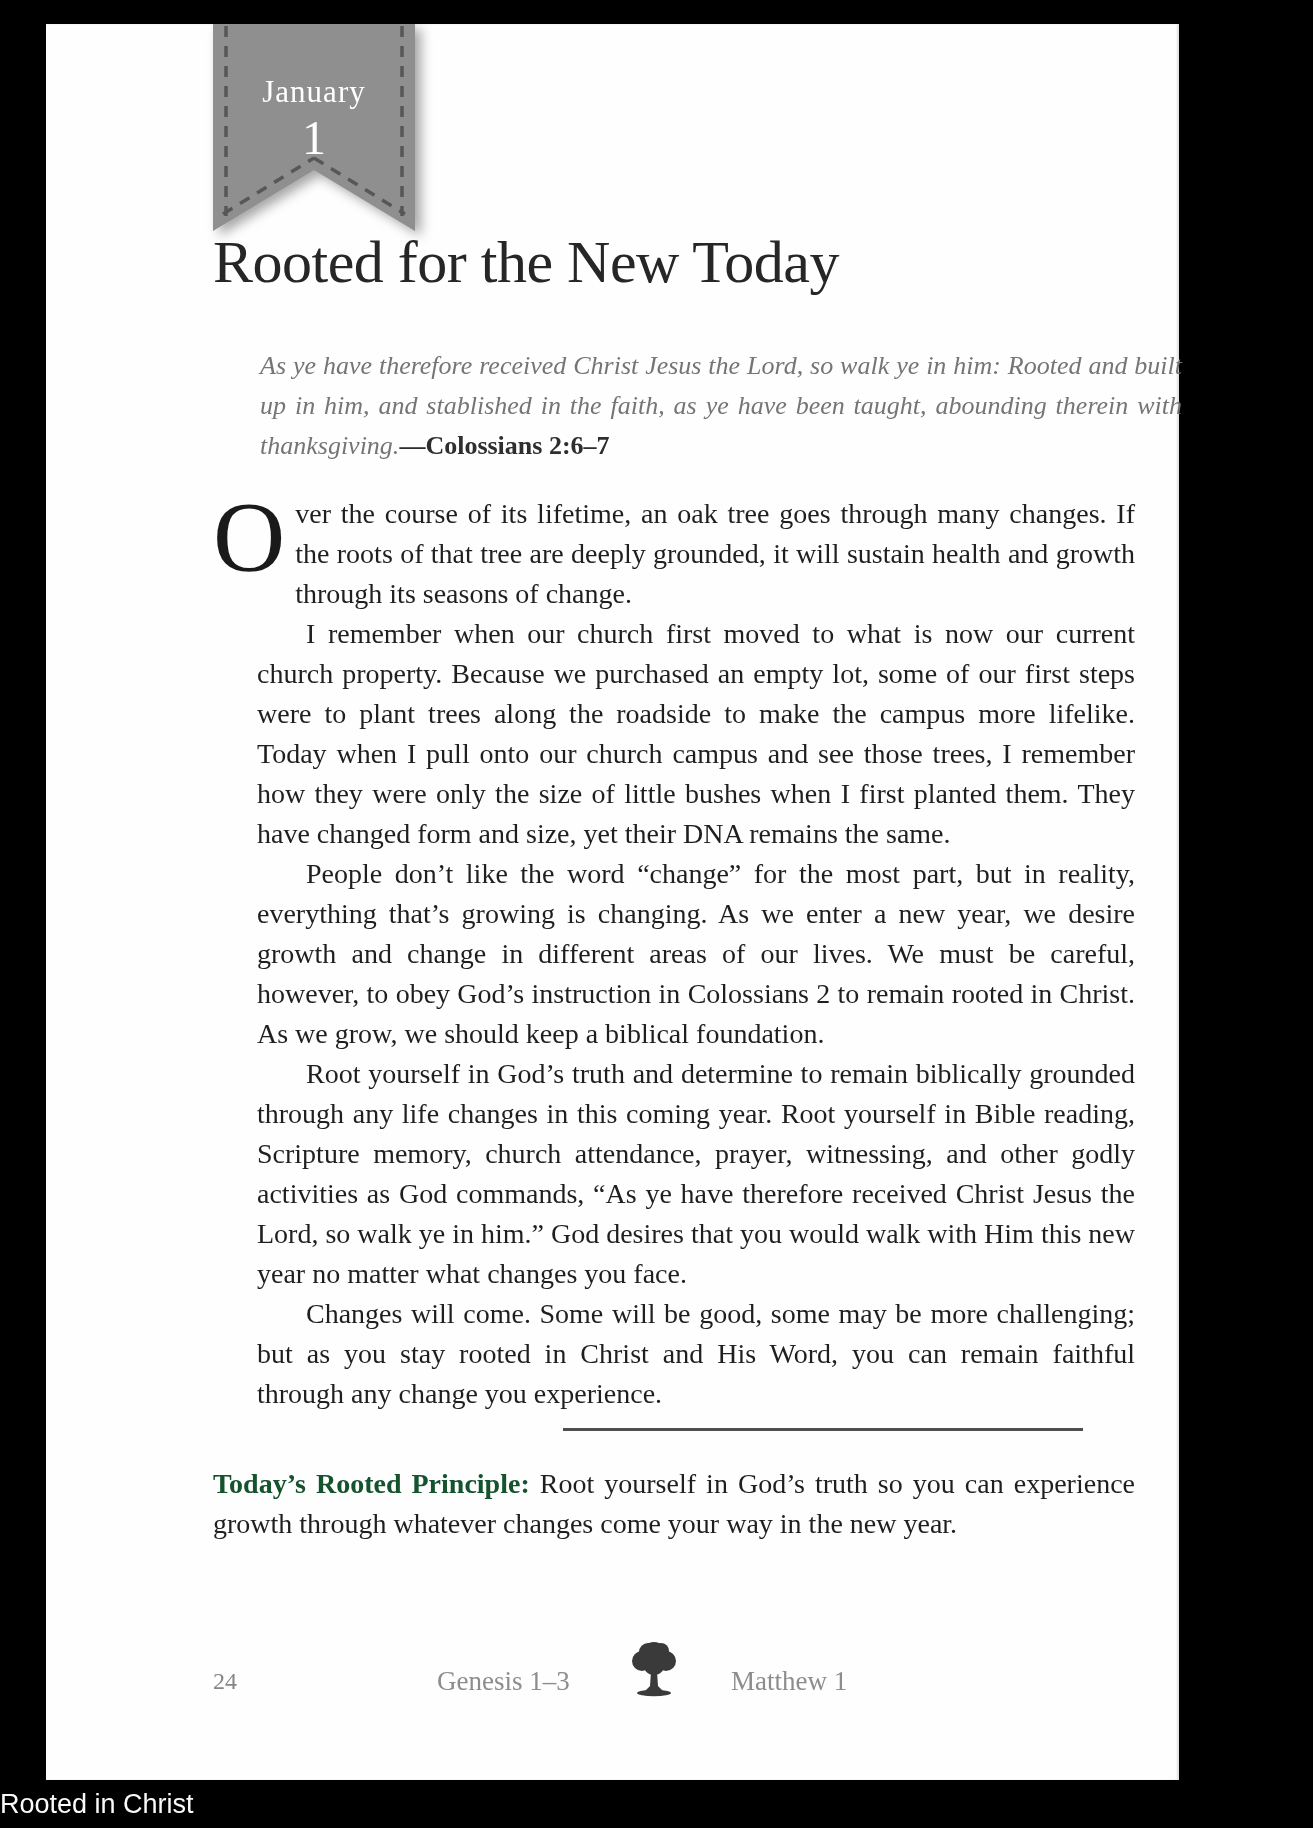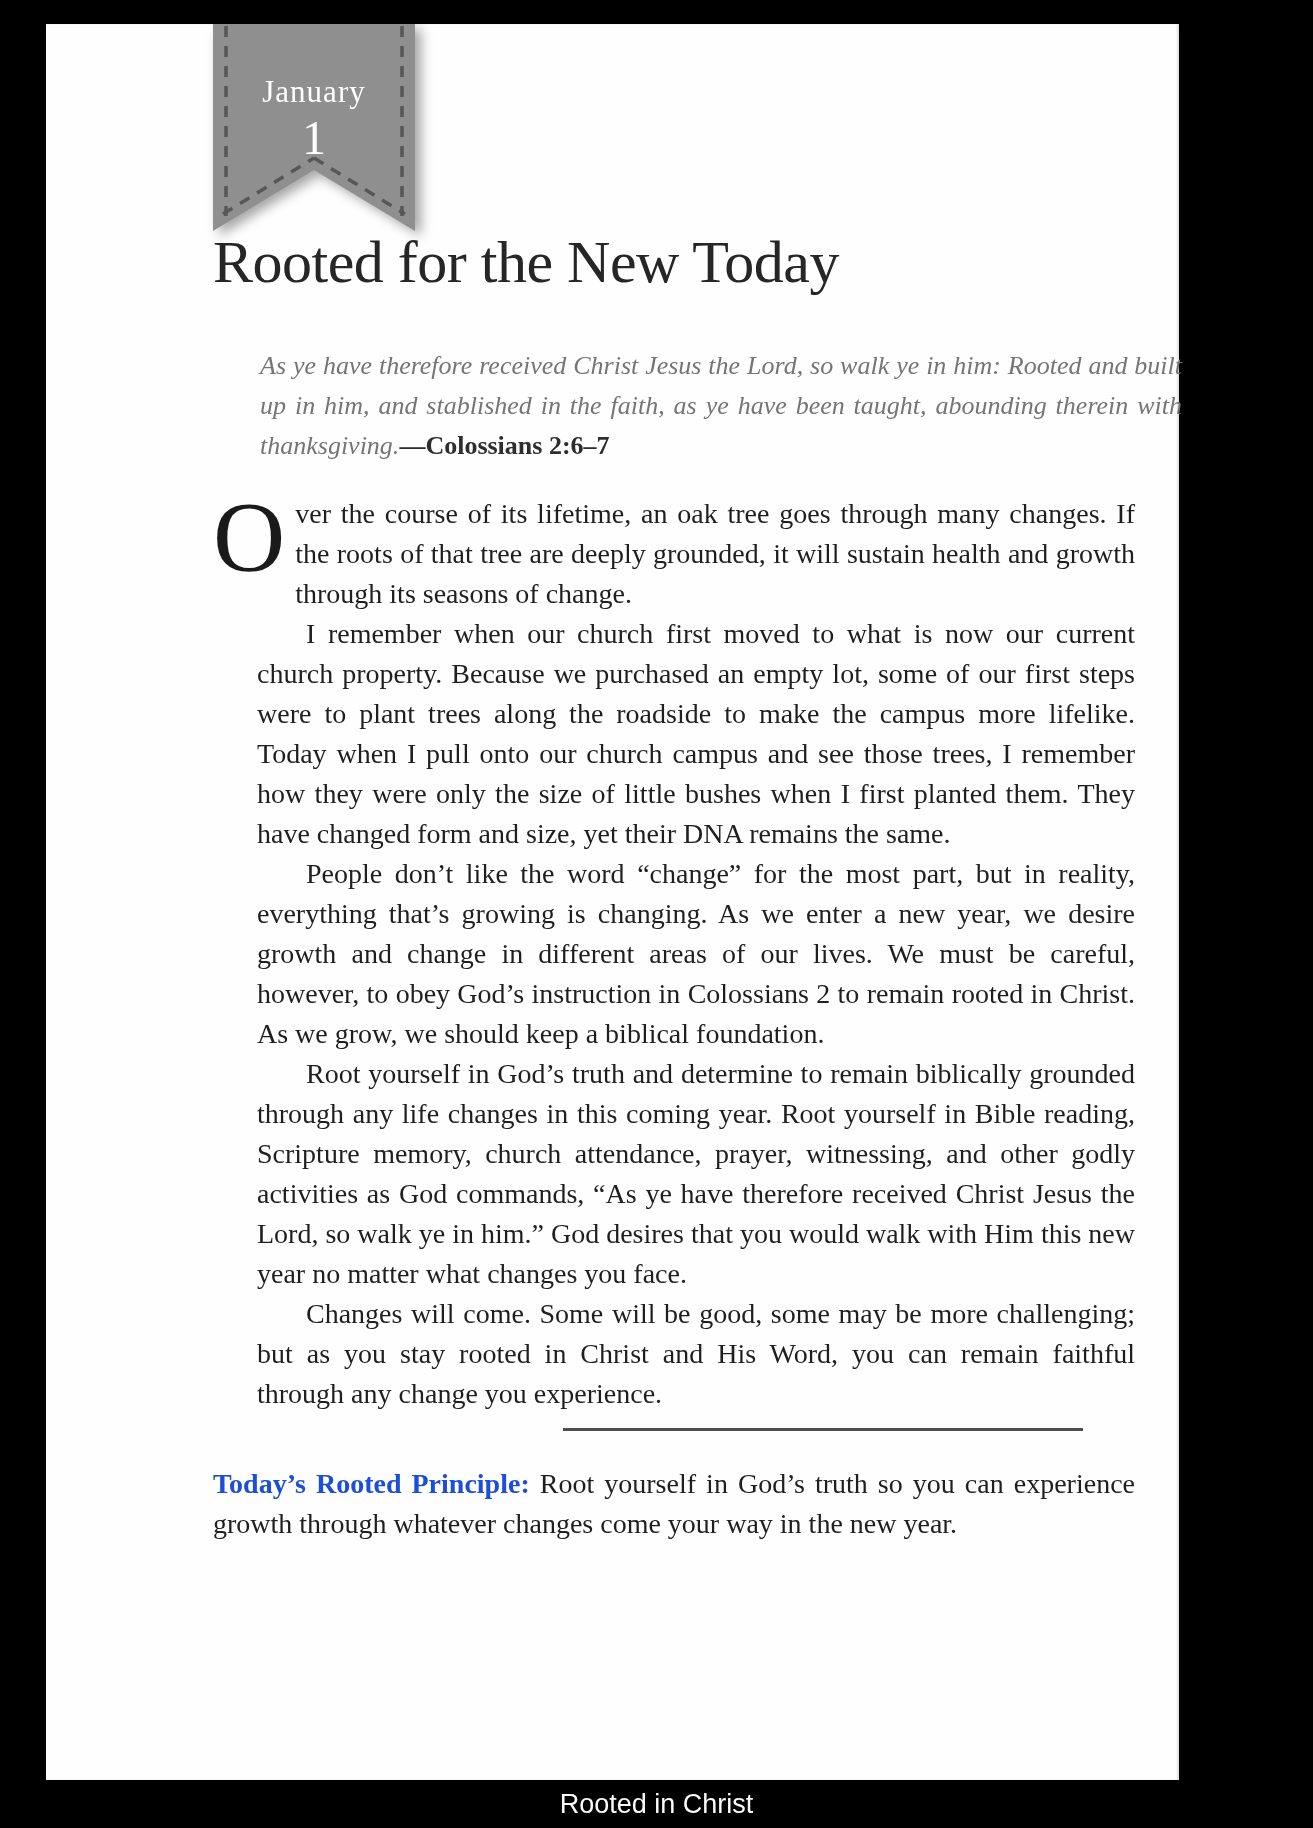--- a/index.html
+++ b/index.html
@@ -51,31 +51,31 @@
   }
   
   .divider{
     position:absolute;left:517px;top:1404px;width:520px;height:3px;
     background:#4e4e4e;border:none;margin:0;
   }
   .principle{
     position:absolute;left:167px;top:1440px;width:922px;
     font-size:28px;line-height:40px;color:#1f1f1f;text-align:justify;
   }
-  .principle .plabel{font-weight:bold;color:#1d4ed8;}
+  .principle .plabel{font-weight:bold;color:#14532d;}
   
   .footer{position:absolute;left:167px;top:1616px;width:922px;height:64px;color:#8d8d8d;}
   .footer .pageno{position:absolute;left:0;top:28px;font-size:24px;color:#868686;}
   .footer .ot{position:absolute;left:224px;top:26px;font-size:27px;}
   .footer .treewrap{position:absolute;left:410px;top:0;width:64px;height:60px;}
   .footer .nt{position:absolute;left:518px;top:26px;font-size:27px;}
   
   .appbar{
     position:absolute;left:0;top:1780px;width:1313px;height:48px;background:#000;
-    display:flex;align-items:center;justify-content:center;
+    display:flex;align-items:center;
   }
   .appbar .apptitle{
     color:#fafafa;font-size:27px;
     font-family:"Liberation Sans","DejaVu Sans",sans-serif;
   }
   
 </style>
 </head>
 <body>
 
@@ -104,18 +104,37 @@
     <p class="indent">I remember when our church first moved to what is now our current church property. Because we purchased an empty lot, some of our first steps were to plant trees along the roadside to make the campus more lifelike. Today when I pull onto our church campus and see those trees, I remember how they were only the size of little bushes when I first planted them. They have changed form and size, yet their DNA remains the same.</p>
     <p class="indent">People don’t like the word “change” for the most part, but in reality, everything that’s growing is changing. As we enter a new year, we desire growth and change in different areas of our lives. We must be careful, however, to obey God’s instruction in Colossians 2 to remain rooted in Christ. As we grow, we should keep a biblical foundation.</p>
     <p class="indent">Root yourself in God’s truth and determine to remain biblically grounded through any life changes in this coming year. Root yourself in Bible reading, Scripture memory, church attendance, prayer, witnessing, and other godly activities as God commands, “As ye have therefore received Christ Jesus the Lord, so walk ye in him.” God desires that you would walk with Him this new year no matter what changes you face.</p>
     <p class="indent">Changes will come. Some will be good, some may be more challenging; but as you stay rooted in Christ and His Word, you can remain faithful through any change you experience.</p>
   </div>
 
   <hr class="divider">
 
   <div class="principle"><span class="plabel">Today’s Rooted Principle:</span><span> Root yourself in God’s truth so you can experience growth through whatever changes come your way in the new year.</span></div>
 
+  <div class="footer">
+    <span class="pageno">24</span>
+    <span class="ot">Genesis 1–3</span>
+    <span class="treewrap">
+      <svg width="62" height="60" viewBox="0 0 62 60">
+        <g fill="#3a3a3a">
+          <circle cx="31" cy="15" r="13"></circle>
+          <circle cx="19" cy="21" r="10"></circle>
+          <circle cx="43" cy="21" r="10"></circle>
+          <circle cx="25" cy="12" r="9"></circle>
+          <circle cx="38" cy="11" r="8"></circle>
+          <circle cx="31" cy="24" r="11"></circle>
+          <path d="M28,32 L27,46 L21,52 L41,52 L35,46 L34,32 Z"></path>
+          <ellipse cx="31" cy="53" rx="17" ry="3.2"></ellipse>
+        </g>
+      </svg>
+    </span>
+    <span class="nt">Matthew 1</span>
+  </div>
 
 </div>
 
 <div class="appbar">
   <span class="apptitle">Rooted in Christ</span>
 </div>
 
 </body></html>

